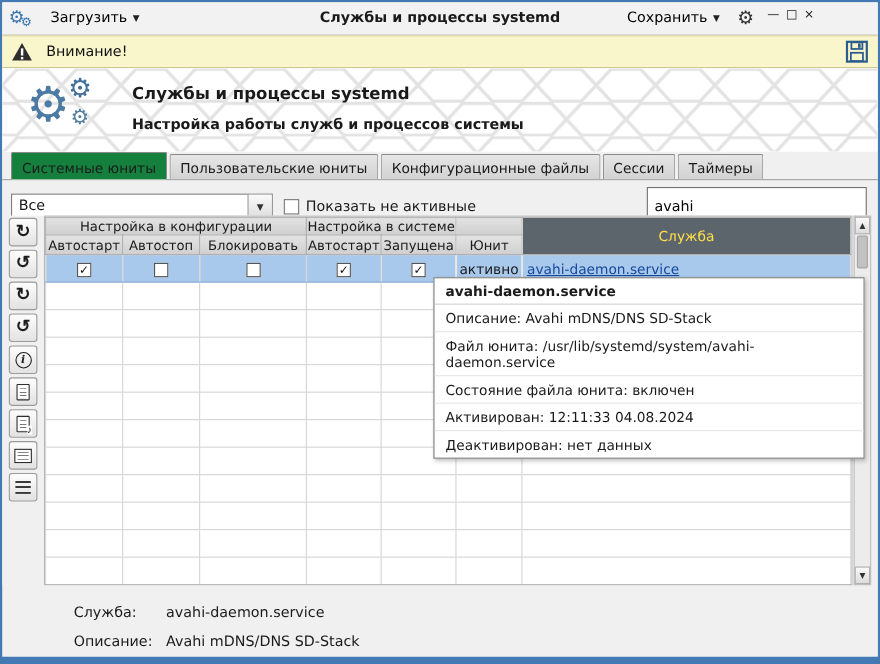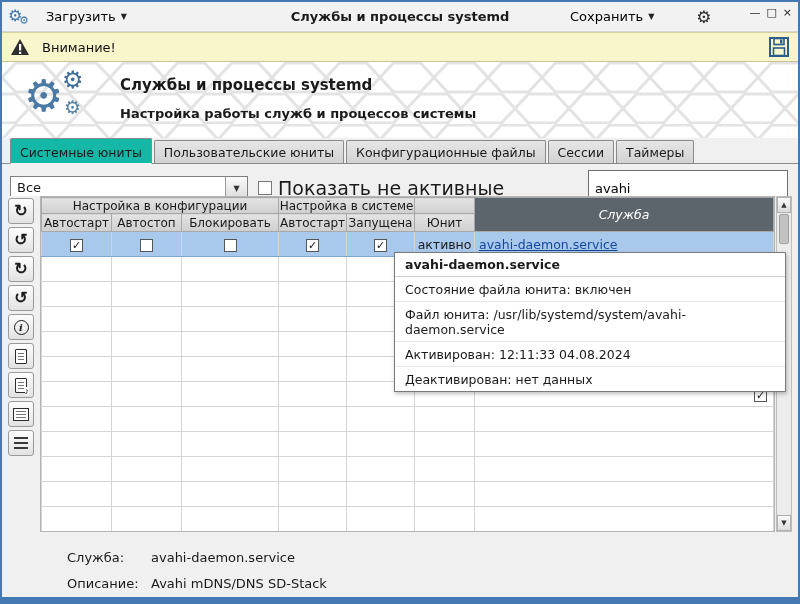--- a/index.html
+++ b/index.html
@@ -10,21 +10,21 @@
 
   
   .titlebar { height:30px; background:#f2f2f2; border-bottom:1px solid #d6d6d6; display:flex; align-items:center; padding:0 6px; }
   .tb-left { display:flex; align-items:center; gap:6px; width:230px; }
   .gear-pair { position:relative; width:24px; height:22px; color:#3a76b0; }
   .gear-pair .g1 { position:absolute; left:0; top:0; font-size:16px; }
   .gear-pair .g2 { position:absolute; left:11px; top:8px; font-size:11px; }
   .menu-btn { display:flex; align-items:center; gap:5px; padding:3px 8px; background:transparent; border:none; font-size:13px; cursor:pointer; font-family:inherit; }
   .menu-btn .arrow { font-size:8px; color:#222; }
   .tb-title { flex:1; text-align:center; font-weight:bold; font-size:13px; }
-  .tb-right { display:flex; align-items:center; gap:20px; width:230px; justify-content:space-between; }
+  .tb-right { display:flex; align-items:center; gap:8px; width:230px; justify-content:flex-start; }
   .tb-gear { font-size:17px; color:#2e2e2e; cursor:pointer; }
   .win-controls { display:flex; align-items:flex-start; gap:6px; margin-left:4px; margin-top:-8px; }
   .win-controls span { font-size:11px; color:#222; cursor:pointer; line-height:11px; }
 
   
   .warnbar { height:30px; background:#faf6cc; border-top:1px solid #d8d2a0; border-bottom:1px solid #c9c390; display:flex; align-items:center; padding:0 8px; gap:12px; }
   .warn-label { font-size:13px; color:#111; }
   .warn-spacer { flex:1; }
 
   
@@ -34,30 +34,30 @@
   .logo .lg1 { position:absolute; left:0; top:4px; font-size:44px; line-height:44px; }
   .logo .lg2 { position:absolute; left:38px; top:-2px; font-size:24px; line-height:24px; color:#416f9a; }
   .logo .lg3 { position:absolute; left:40px; top:28px; font-size:19px; line-height:19px; color:#578, ; color:#56809f; }
   .header-text { position:absolute; left:118px; top:14px; }
   .h-title { font-size:15px; font-weight:bold; margin-bottom:12px; }
   .h-sub { font-size:13px; font-weight:bold; }
 
   
   .tabs { height:26px; padding-left:8px; display:flex; align-items:flex-end; border-bottom:1px solid #8a8a8a; background:#f0f0f0; }
   .tab { padding:4px 9px 3px; font-size:12.5px; border:1px solid #8a8a8a; border-bottom:none; background:linear-gradient(#e6e6e6,#d2d2d2); margin-right:2px; cursor:pointer; white-space:nowrap; border-radius:2px 2px 0 0; }
-  .tab.active { background:#14b8a6; padding-top:6px; position:relative; top:1px; border-bottom:1px solid #f4f4f4; }
+  .tab.active { background:#15803d; padding-top:6px; position:relative; top:1px; border-bottom:1px solid #f4f4f4; }
 
   
   .filterrow { height:32px; display:flex; align-items:center; padding:16px 10px 0 8px; gap:10px; background:#f0f0f0; }
   .combo { display:flex; width:238px; height:24px; border:1px solid #7f7f7f; background:#fff; cursor:pointer; }
   .combo-val { flex:1; padding:3px 6px; font-size:13px; }
   .combo-btn { width:22px; border-left:1px solid #9a9a9a; background:linear-gradient(#fafafa,#dcdcdc); display:flex; align-items:center; justify-content:center; font-size:8px; color:#333; }
   .chk-group { display:flex; align-items:center; gap:6px; cursor:pointer; }
   .cbox { width:14px; height:14px; border:1px solid #777; background:#fff; flex:none; }
-  .chk-label { font-size:19px; }
+  .chk-label { font-size:13px; }
   .chk-group.disabled .chk-label { color:#9a9aa0; }
   .chk-group.disabled .cbox { border-color:#b0b0b0; }
   .search-input { margin-left:auto; width:200px; height:36px; border:1px solid #6f6f6f; padding:2px 6px; font-size:13px; font-family:inherit; background:#fff; }
 
   
   .main { position:relative; height:336px; display:flex; padding:0 6px 0 6px; background:#f0f0f0; }
   .tool-col { width:32px; display:flex; flex-direction:column; gap:3px; padding-top:2px; }
   .tbtn { width:26px; height:26px; border:1px solid #9a9a9a; border-radius:3px; background:linear-gradient(#fdfdfd,#e2e2e2); display:flex; align-items:center; justify-content:center; cursor:pointer; color:#1d1d1d; }
   .tbtn .g { font-size:16px; font-weight:bold; line-height:16px; }
   .circle-i { width:15px; height:15px; border-radius:50%; border:1.5px solid #1d1d1d; display:flex; align-items:center; justify-content:center; font:italic bold 10px "DejaVu Serif",serif; }
@@ -67,21 +67,21 @@
   .log-icon { width:16px; height:13px; border:1px solid #2d2d2d; background:#fff; position:relative; }
   .log-icon::after { content:""; position:absolute; left:2px; right:2px; top:2px; bottom:2px; background:repeating-linear-gradient(to bottom,#777 0 1px,transparent 1px 3px); }
   .list-icon { width:14px; height:12px; background:repeating-linear-gradient(to bottom,#3a3a3a 0 2px,transparent 2px 5px); }
 
   .table-wrap { position:relative; flex:1; background:#fff; border:1px solid #b4b4b4; overflow:hidden; }
   table { width:100%; border-collapse:collapse; table-layout:fixed; }
   th,td { border:1px solid #c6c6c6; font-weight:normal; overflow:hidden; white-space:nowrap; }
   thead th { background:linear-gradient(#e3e3e3,#cfcfcf); font-size:12px; border-color:#a8a8a8; }
   tr.grp th { height:16px; }
   tr.cols th { height:18px; }
-  th.service-h { background:#5c646c; color:#ffffff; font-size:12.5px;font-style:italic; }
+  th.service-h { background:#5c646c; color:#fde047; font-size:12.5px; }
   tbody td { height:25px; font-size:12.5px; border-color:#d4d4d4; }
   tbody tr.selected td { background:#a9c9ec; border-top:1px solid #7fa0c8; border-top-color:#7fa6d0; border-bottom-color:#7fa6d0; }
   td.center { text-align:center; }
   .cb { display:inline-flex; width:13px; height:13px; border:1px solid #555; background:#fff; align-items:center; justify-content:center; font-size:11px; line-height:11px; color:#111; vertical-align:middle; }
   a.service-link { color:#15489c; text-decoration:underline; font-size:12.5px; }
   td.svc { padding-left:4px; }
   .stray-cb-cell { text-align:right; padding-right:6px; }
 
   
   .vscroll { width:16px; margin-left:1px; background:#ececec; border:1px solid #bdbdbd; display:flex; flex-direction:column; align-items:stretch; }
@@ -366,22 +366,23 @@
 
     <div class="vscroll">
       <div class="sc-btn">▲</div>
       <div class="sc-thumb"></div>
       <div class="sc-track"></div>
       <div class="sc-btn">▼</div>
     </div>
 
     <div class="tooltip">
       <div class="tt-title">avahi-daemon.service</div>
+      <div class="tt-line">Описание: Avahi mDNS/DNS SD-Stack</div>
+      <div class="tt-line">Файл юнита: /usr/lib/systemd/system/avahi-daemon.service</div>
       <div class="tt-line">Состояние файла юнита: включен</div>
-      <div class="tt-line">Файл юнита: /usr/lib/systemd/system/avahi-daemon.service</div>
       <div class="tt-line">Активирован: 12:11:33 04.08.2024</div>
       <div class="tt-line">Деактивирован: нет данных</div>
     </div>
 
   </div>
 
   <div class="statusbar">
     <div class="status-row">
       <span class="status-label">Служба:</span>
       <span class="status-value">avahi-daemon.service</span>

